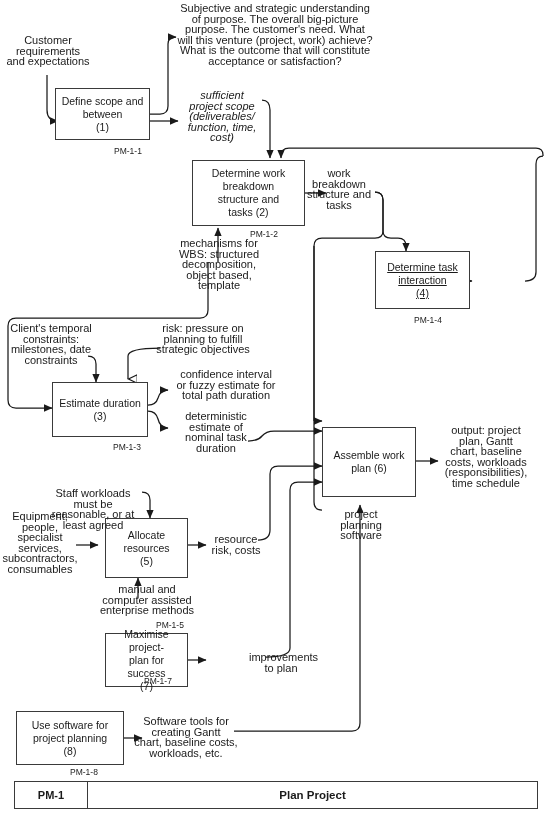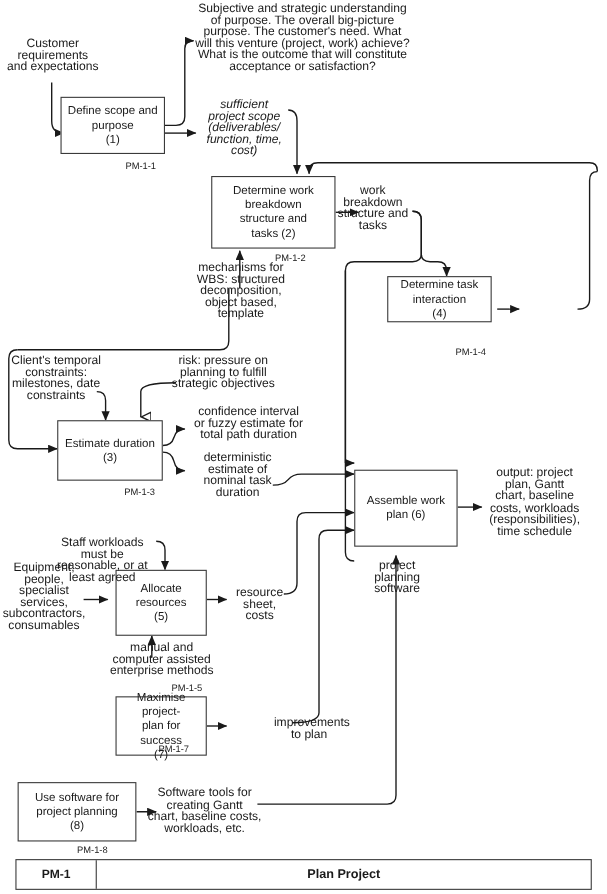--- a/index.html
+++ b/index.html
@@ -87,21 +87,21 @@
       <path d="M234,731 L352,731 Q360,731 360,723 L360,505" marker-end="url(#ah)"></path>
 
       <path d="M416,461 L438,461" marker-end="url(#ah)"></path>
 
     </g>
   </svg>
 
   <div class="box" style="left:55px;top:88px;width:95px;height:52px;">
     <span>
       <span>Define scope and</span><br>
-      <span>purpose</span><br>
+      <span>between</span><br>
       <span>(1)</span>
     </span>
   </div>
   <div class="nodecode" style="left:114px;top:146px;">PM-1-1</div>
 
   <div class="box" style="left:192px;top:160px;width:113px;height:66px;">
     <span>
       <span>Determine work</span><br>
       <span>breakdown</span><br>
       <span>structure and</span><br>
@@ -111,21 +111,21 @@
   <div class="nodecode" style="left:250px;top:229px;">PM-1-2</div>
 
   <div class="box" style="left:52px;top:382px;width:96px;height:55px;">
     <span>
       <span>Estimate duration</span><br>
       <span>(3)</span>
     </span>
   </div>
   <div class="nodecode" style="left:113px;top:442px;">PM-1-3</div>
 
-  <div class="box" style="left:352px;top:251px;width:95px;height:42px;">
+  <div class="box" style="left:375px;top:251px;width:95px;height:58px;text-decoration:underline;">
     <span>
       <span>Determine task</span><br>
       <span>interaction</span><br>
       <span>(4)</span>
     </span>
   </div>
   <div class="nodecode" style="left:414px;top:315px;">PM-1-4</div>
 
   <div class="box" style="left:105px;top:518px;width:83px;height:60px;">
     <span>
@@ -208,21 +208,21 @@
 least agreed</div>
 
   <div class="lbl" style="left:0px;top:511px;width:80px;white-space:pre-line;">Equipment,
 people,
 specialist
 services,
 subcontractors,
 consumables</div>
 
   <div class="lbl" style="left:208px;top:534px;width:56px;white-space:pre-line;">resource
-sheet, costs</div>
+risk, costs</div>
 
   <div class="lbl" style="left:92px;top:584px;width:110px;white-space:pre-line;">manual  and
 computer assisted
 enterprise methods</div>
 
   <div class="lbl" style="left:330px;top:509px;width:62px;white-space:pre-line;">project
 planning
 software</div>
 
   <div class="lbl" style="left:437px;top:425px;width:98px;white-space:pre-line;">output: project

